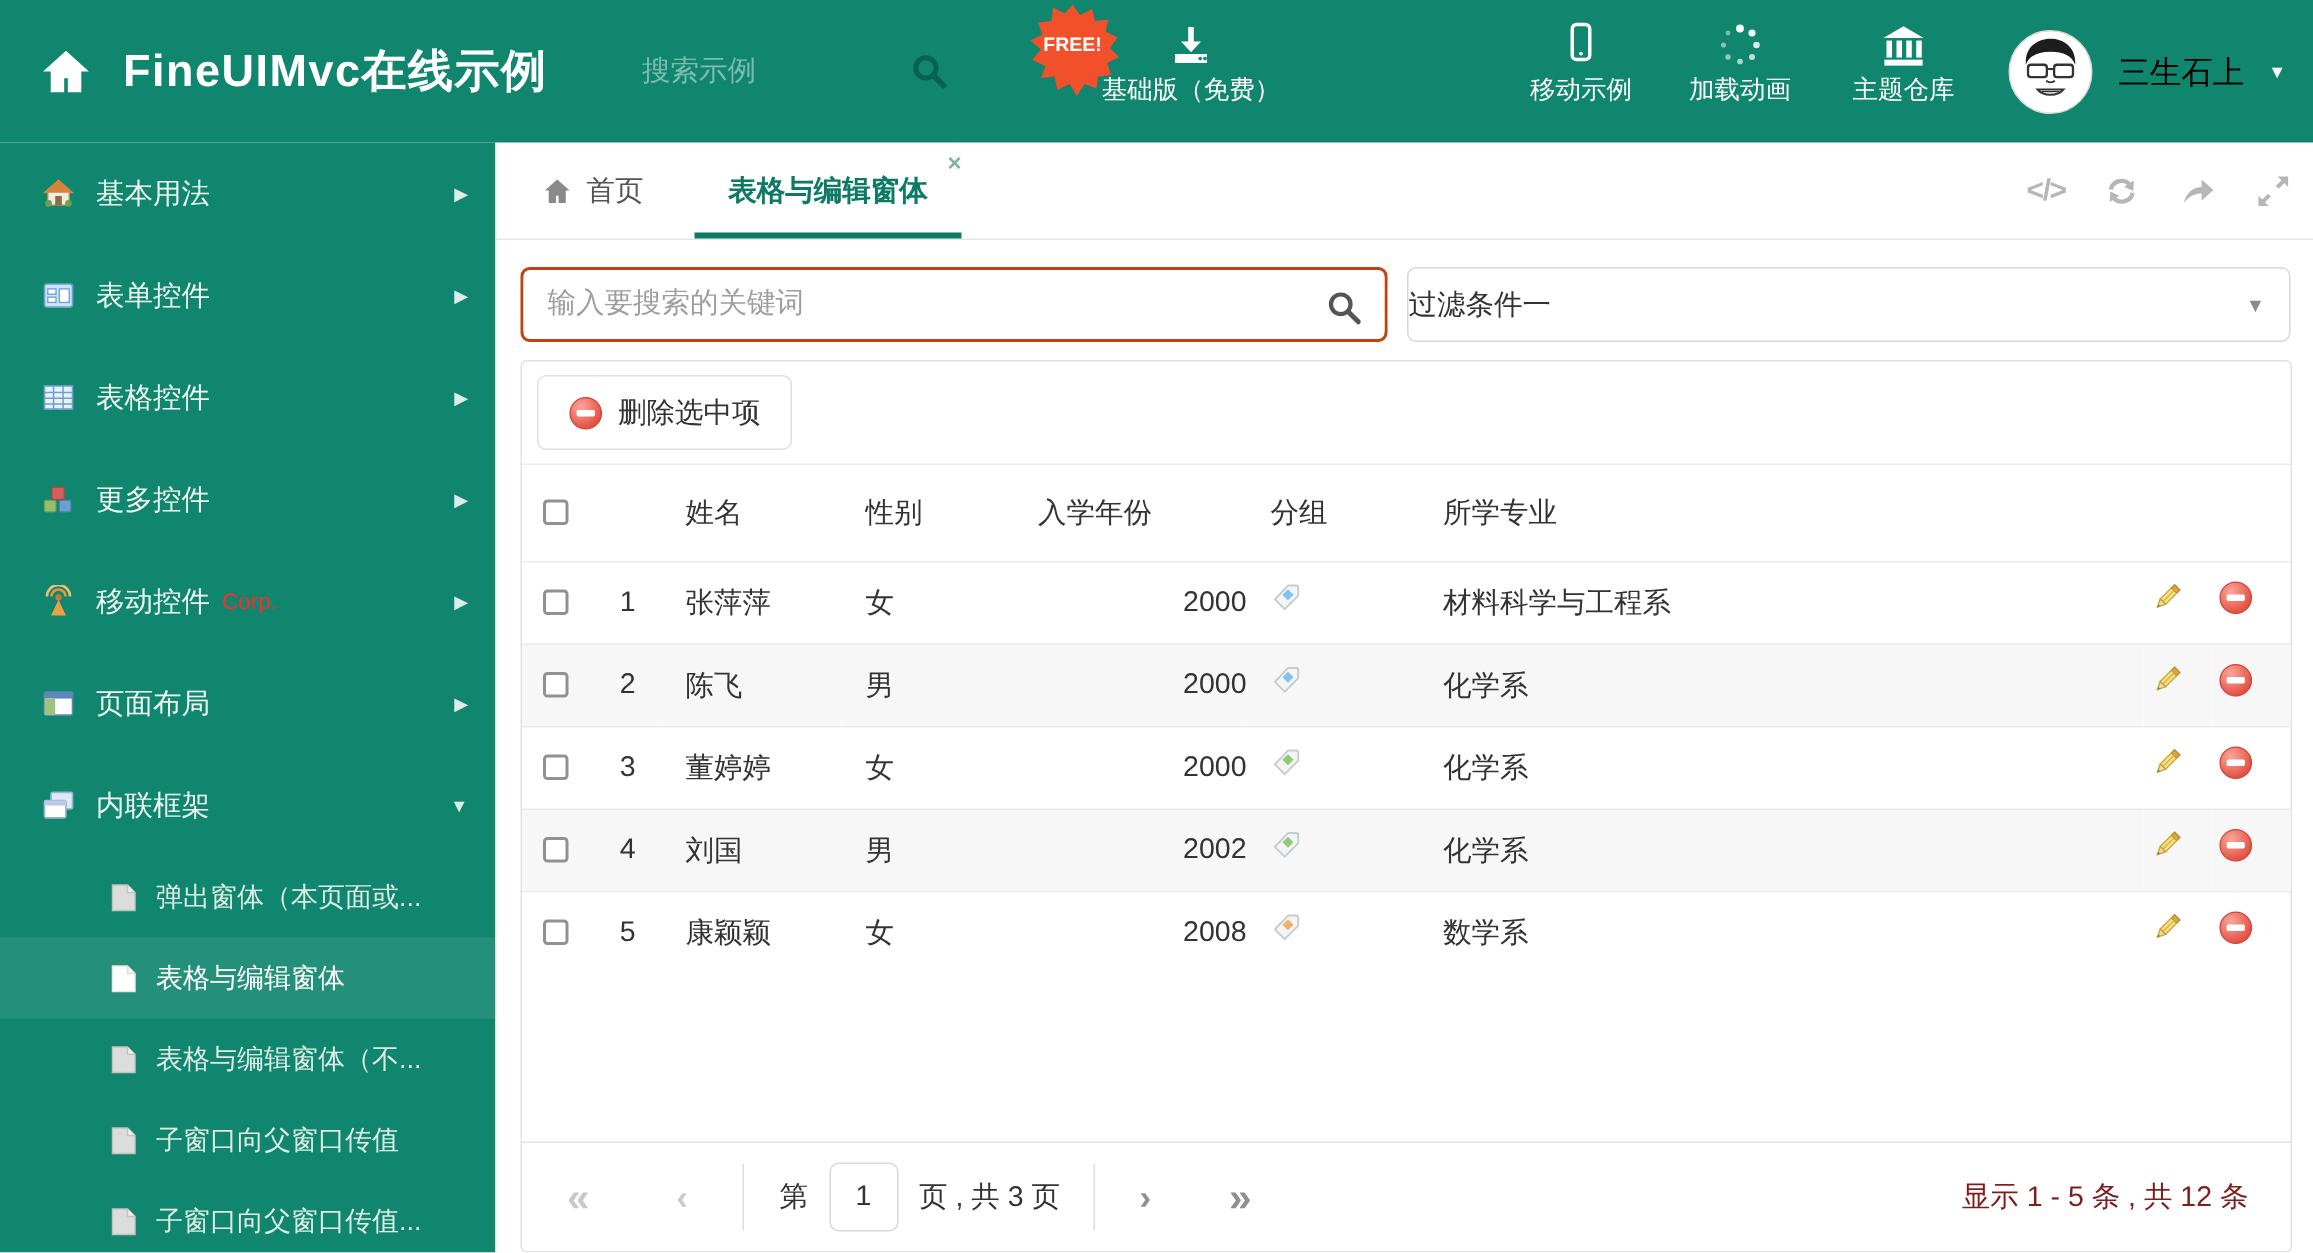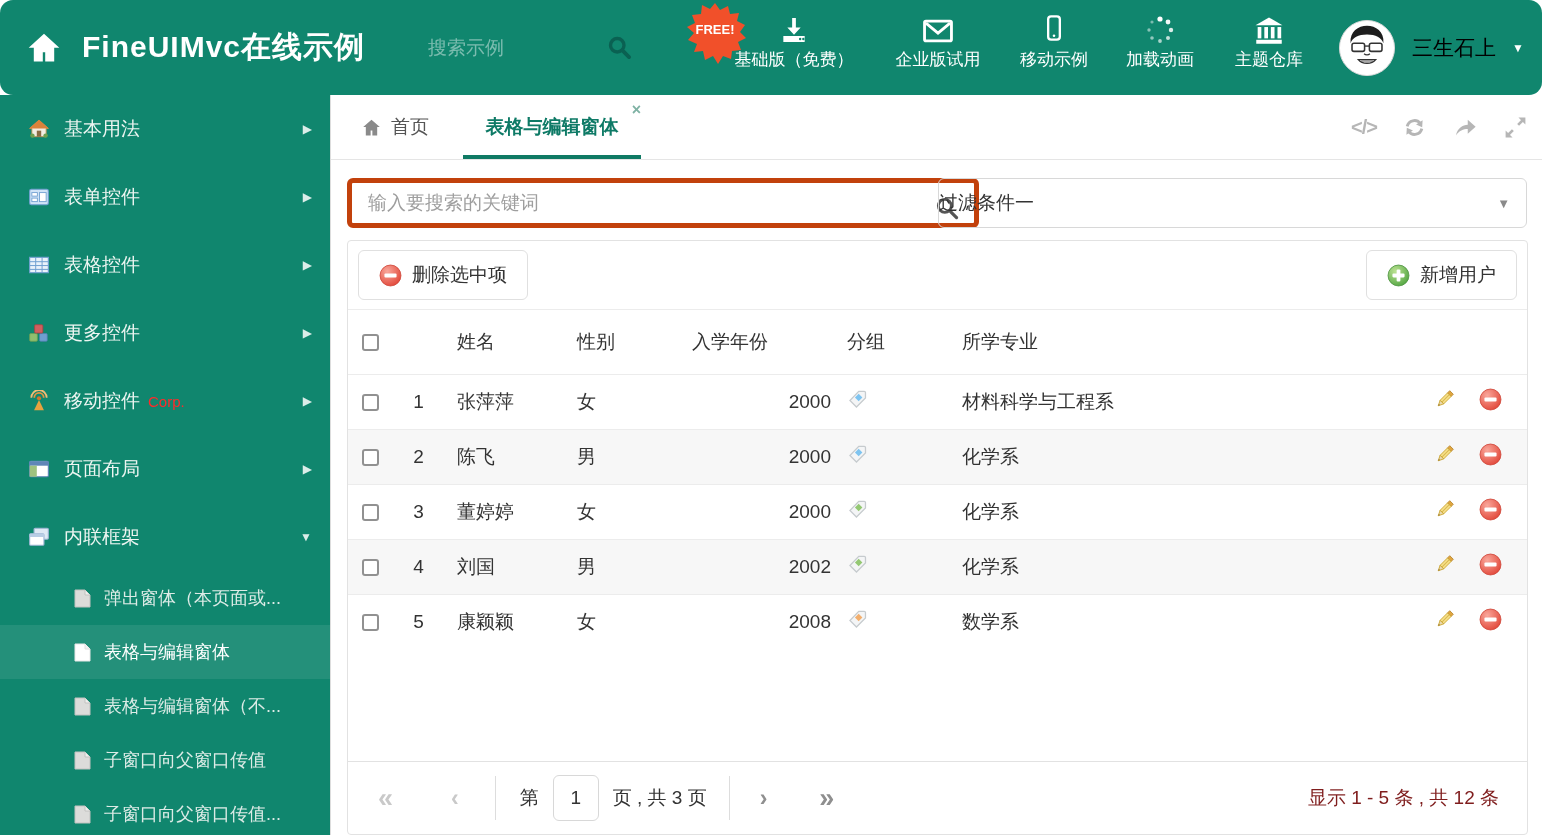--- a/index.html
+++ b/index.html
@@ -1,20 +1,20 @@
 <!DOCTYPE html>
 <html><head>
 <meta charset="utf-8">
 <style>
   * { margin:0; padding:0; box-sizing:border-box; }
   html,body { width:1542px; height:835px; overflow:hidden; }
   body { font-family:"Liberation Sans","DejaVu Sans",sans-serif; background:#fff; position:relative; color:#333; }
 
   
-  .topbar { position:absolute; left:0; top:0; width:1542px; height:95px; background:#10866E; z-index:5;border-radius:13px; }
+  .topbar { position:absolute; left:0; top:0; width:1542px; height:95px; background:#10866E; z-index:5; }
   .brand { position:absolute; left:26px; top:0; height:95px; display:flex; align-items:center; gap:20px; }
   .brand-title { color:#fff; font-size:30px; font-weight:bold; letter-spacing:1px; }
   .hdr-search { position:absolute; left:428px; top:0; height:95px; display:flex; align-items:center; }
   .hdr-search input { width:160px; background:transparent; border:none; outline:none; font-size:19px; color:#fff; font-family:inherit; }
   .hdr-search input::placeholder { color:rgba(255,255,255,0.45); }
   .hdr-search .mag { margin-left:18px; }
   .nav-item { position:absolute; top:0; height:95px; width:170px; text-align:center; color:#fff; cursor:pointer; }
   .nav-item .nicon { display:block; height:46px; padding-top:14px; }
   .nav-item .nlabel { display:block; font-size:17px; margin-top:2px; }
   .free-badge { position:absolute; left:684px; top:2px; width:62px; height:62px; z-index:6; }
@@ -38,21 +38,21 @@
 
   .tabstrip { position:relative; height:65px; border-bottom:1px solid #e5e5e5; }
   .tab-home { position:absolute; left:30px; top:0; height:64px; display:flex; align-items:center; gap:9px; color:#555; font-size:19px; cursor:pointer; }
   .tab-active { position:absolute; left:124px; top:0; width:194px; height:64px; display:flex; align-items:center; justify-content:center; color:#0E7A66; font-size:19px; font-weight:bold; cursor:pointer; }
   .tab-active::after { content:""; position:absolute; left:8px; right:8px; bottom:0; height:4px; background:#0F7A64; }
   .tab-close { position:absolute; right:8px; top:6px; color:#7FB2A4; font-size:16px; font-weight:bold; cursor:pointer; }
   .tab-actions { position:absolute; right:14px; top:0; height:64px; display:flex; align-items:center; gap:24px; }
   .tab-actions .ta { color:#b6b6b6; cursor:pointer; display:flex; align-items:center; }
   .ta-code { font-size:20px; font-weight:bold; letter-spacing:-1px; }
 
-  .search-box { position:absolute; left:16px; top:83px; width:632px; height:50px; border:5px solid #c2410c; border-radius:6px; }
+  .search-box { position:absolute; left:16px; top:83px; width:578px; height:50px; border:2px solid #c2410c; border-radius:6px; }
   .search-box input { width:100%; height:100%; border:none; outline:none; border-radius:6px; padding:0 52px 0 16px; font-size:19px; color:#333; font-family:inherit; }
   .search-box input::placeholder { color:#9e9e9e; }
   .search-box .mag2 { position:absolute; right:14px; top:12px; }
   .filter-dd { position:absolute; left:607px; top:83px; width:589px; height:50px; border:1px solid #d8d8d8; border-radius:6px; display:flex; align-items:center; padding:0 0; font-size:19px; color:#333; cursor:pointer; }
   .filter-dd .dcaret { position:absolute; right:16px; color:#8a8a8a; font-size:13px; }
 
   .grid-panel { position:absolute; left:16px; top:145px; width:1181px; height:595px; border:1px solid #e2e2e2; border-radius:4px; background:#fff; }
   .grid-toolbar { position:relative; height:69px; border-bottom:1px solid #ececec; }
   .btn { position:absolute; top:9px; height:50px; background:#fff; border:1px solid #e0e0e0; border-radius:6px; display:flex; align-items:center; gap:10px; padding:0 20px; font-size:19px; color:#333; cursor:pointer; }
   .btn-delete { left:10px; }
@@ -141,29 +141,20 @@
   <div class="nav-item" style="left:709px">
     <span class="nicon">
       <svg viewBox="0 0 24 24" width="32" height="32">
           <path d="M10.6 3h2.8v7.2h3.6L12 15.6 7 10.2h3.6z" fill="#fff"></path>
           <path d="M4 16.5h16v4.5H4z" fill="#fff"></path>
           <circle cx="16.6" cy="18.8" r="0.9" fill="#10866E"></circle>
           <circle cx="19" cy="18.8" r="0.9" fill="#10866E"></circle>
         </svg>
     </span>
     <span class="nlabel">基础版（免费）</span>
-  </div>
-  <div class="nav-item" style="left:853px">
-    <span class="nicon">
-      <svg viewBox="0 0 24 24" width="34" height="34">
-          <rect x="2.5" y="5" width="19" height="14" rx="1" fill="none" stroke="#fff" stroke-width="2"></rect>
-          <path d="M3.5 6.5 12 13.5 20.5 6.5" fill="none" stroke="#fff" stroke-width="2"></path>
-        </svg>
-    </span>
-    <span class="nlabel">企业版试用</span>
   </div>
   <div class="nav-item" style="left:969px">
     <span class="nicon">
       <svg viewBox="0 0 24 24" width="28" height="28">
           <rect x="7" y="2" width="10" height="20" rx="2.5" fill="none" stroke="#fff" stroke-width="2"></rect>
           <circle cx="12" cy="18.6" r="1.1" fill="#fff"></circle>
         </svg>
     </span>
     <span class="nlabel">移动示例</span>
   </div>
@@ -403,30 +394,20 @@
     <div class="grid-toolbar">
       <div class="btn btn-delete">
         <span style="line-height:0">
           <svg viewBox="0 0 22 22" width="23" height="23">
               <circle cx="11" cy="11" r="10" fill="url(#gradRed)" stroke="#cf4437" stroke-width="0.8"></circle>
               <rect x="5.2" y="9" width="11.6" height="4" rx="1" fill="#fff"></rect>
             </svg>
         </span>
         <span>删除选中项</span>
       </div>
-      <div class="btn btn-add">
-        <span style="line-height:0">
-          <svg viewBox="0 0 22 22" width="23" height="23">
-              <circle cx="11" cy="11" r="10" fill="url(#gradGreen)" stroke="#4d9340" stroke-width="0.8"></circle>
-              <rect x="5.2" y="9.2" width="11.6" height="3.6" rx="1" fill="#fff"></rect>
-              <rect x="9.2" y="5.2" width="3.6" height="11.6" rx="1" fill="#fff"></rect>
-            </svg>
-        </span>
-        <span>新增用户</span>
-      </div>
     </div>
 
     <table class="grid">
       <thead>
         <tr>
           <th class="c-check"><span class="checkbox"></span></th>
           <th class="c-num"></th>
           <th class="c-name">姓名</th>
           <th class="c-gender">性别</th>
           <th class="c-year">入学年份</th>

